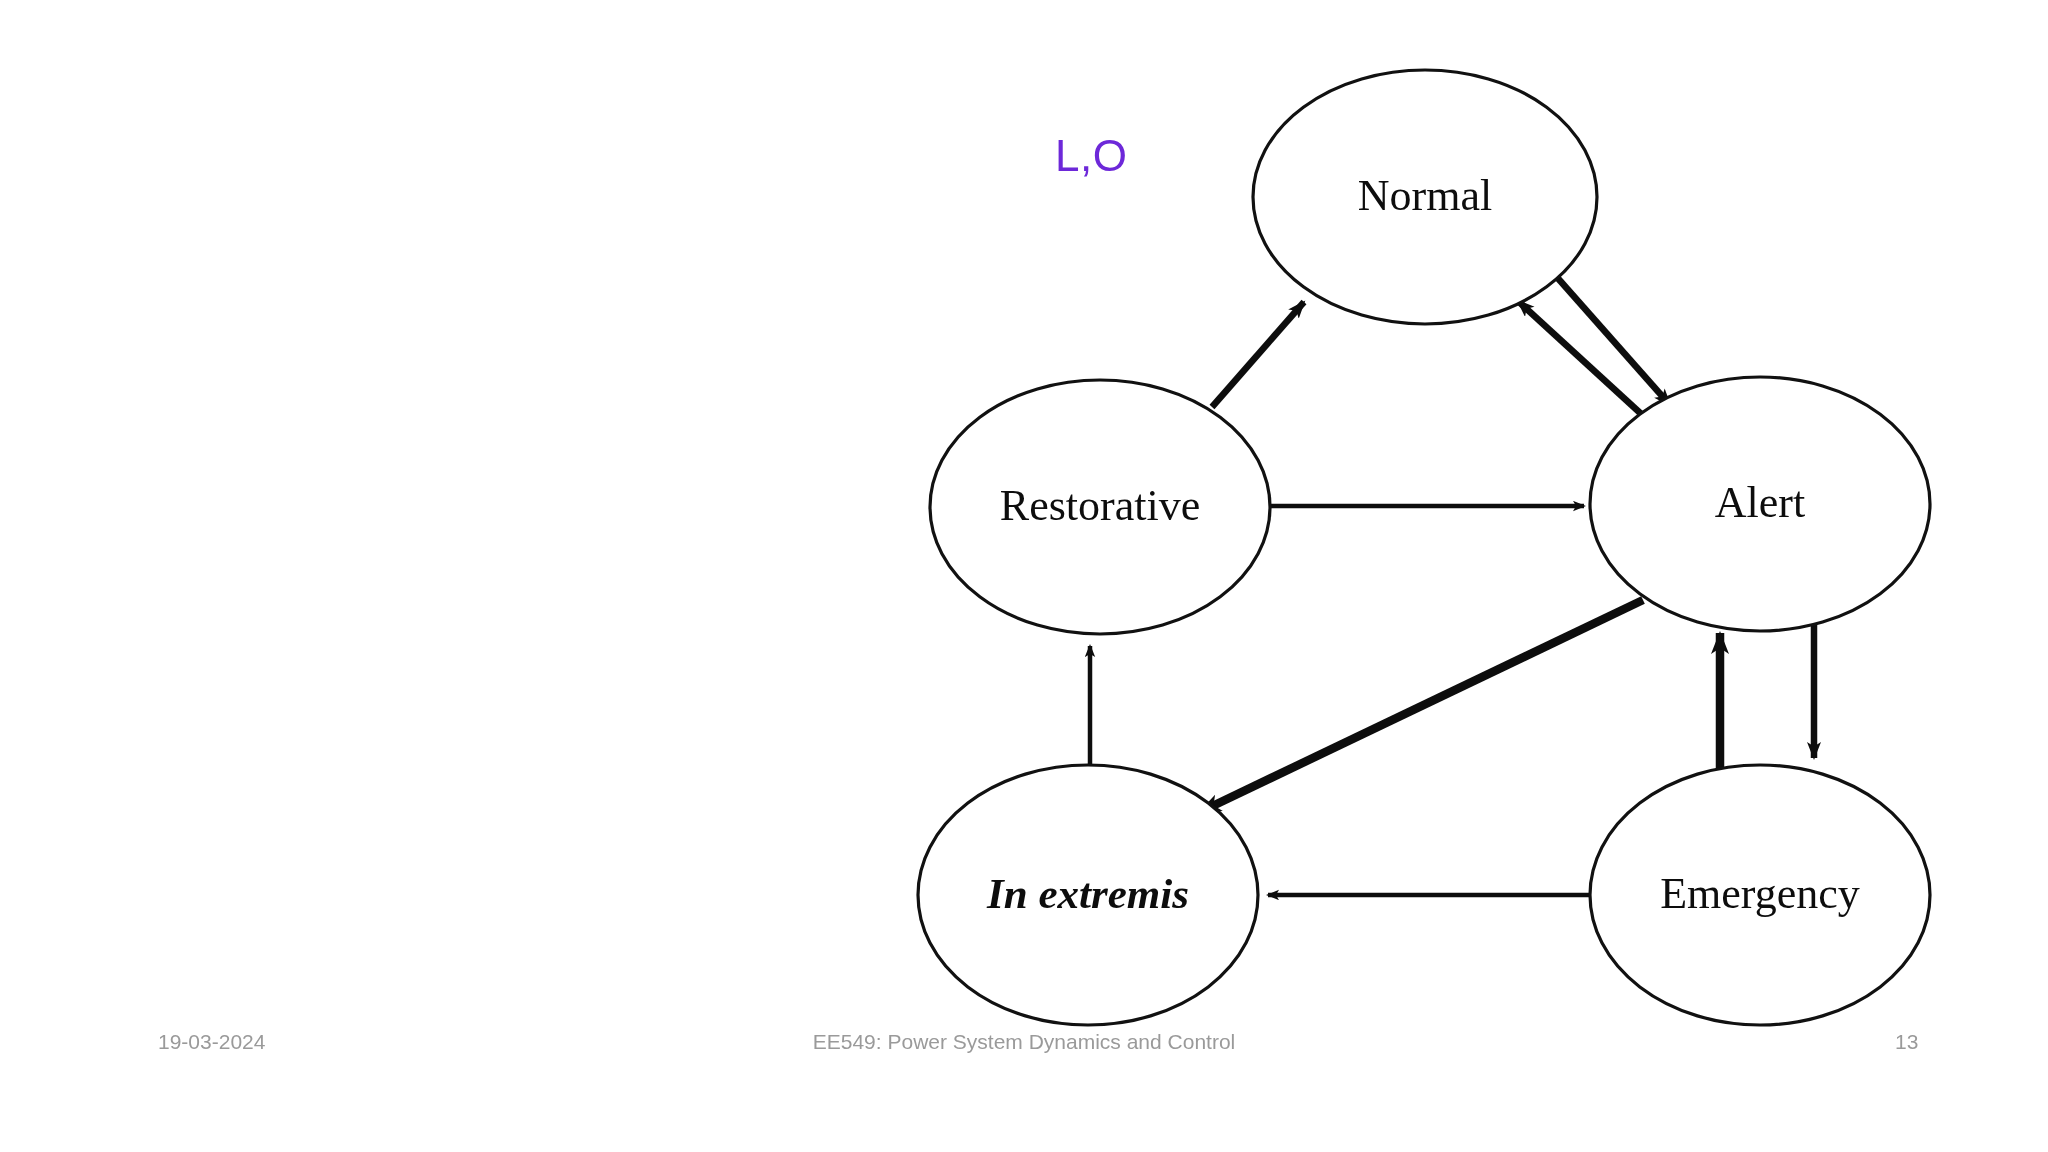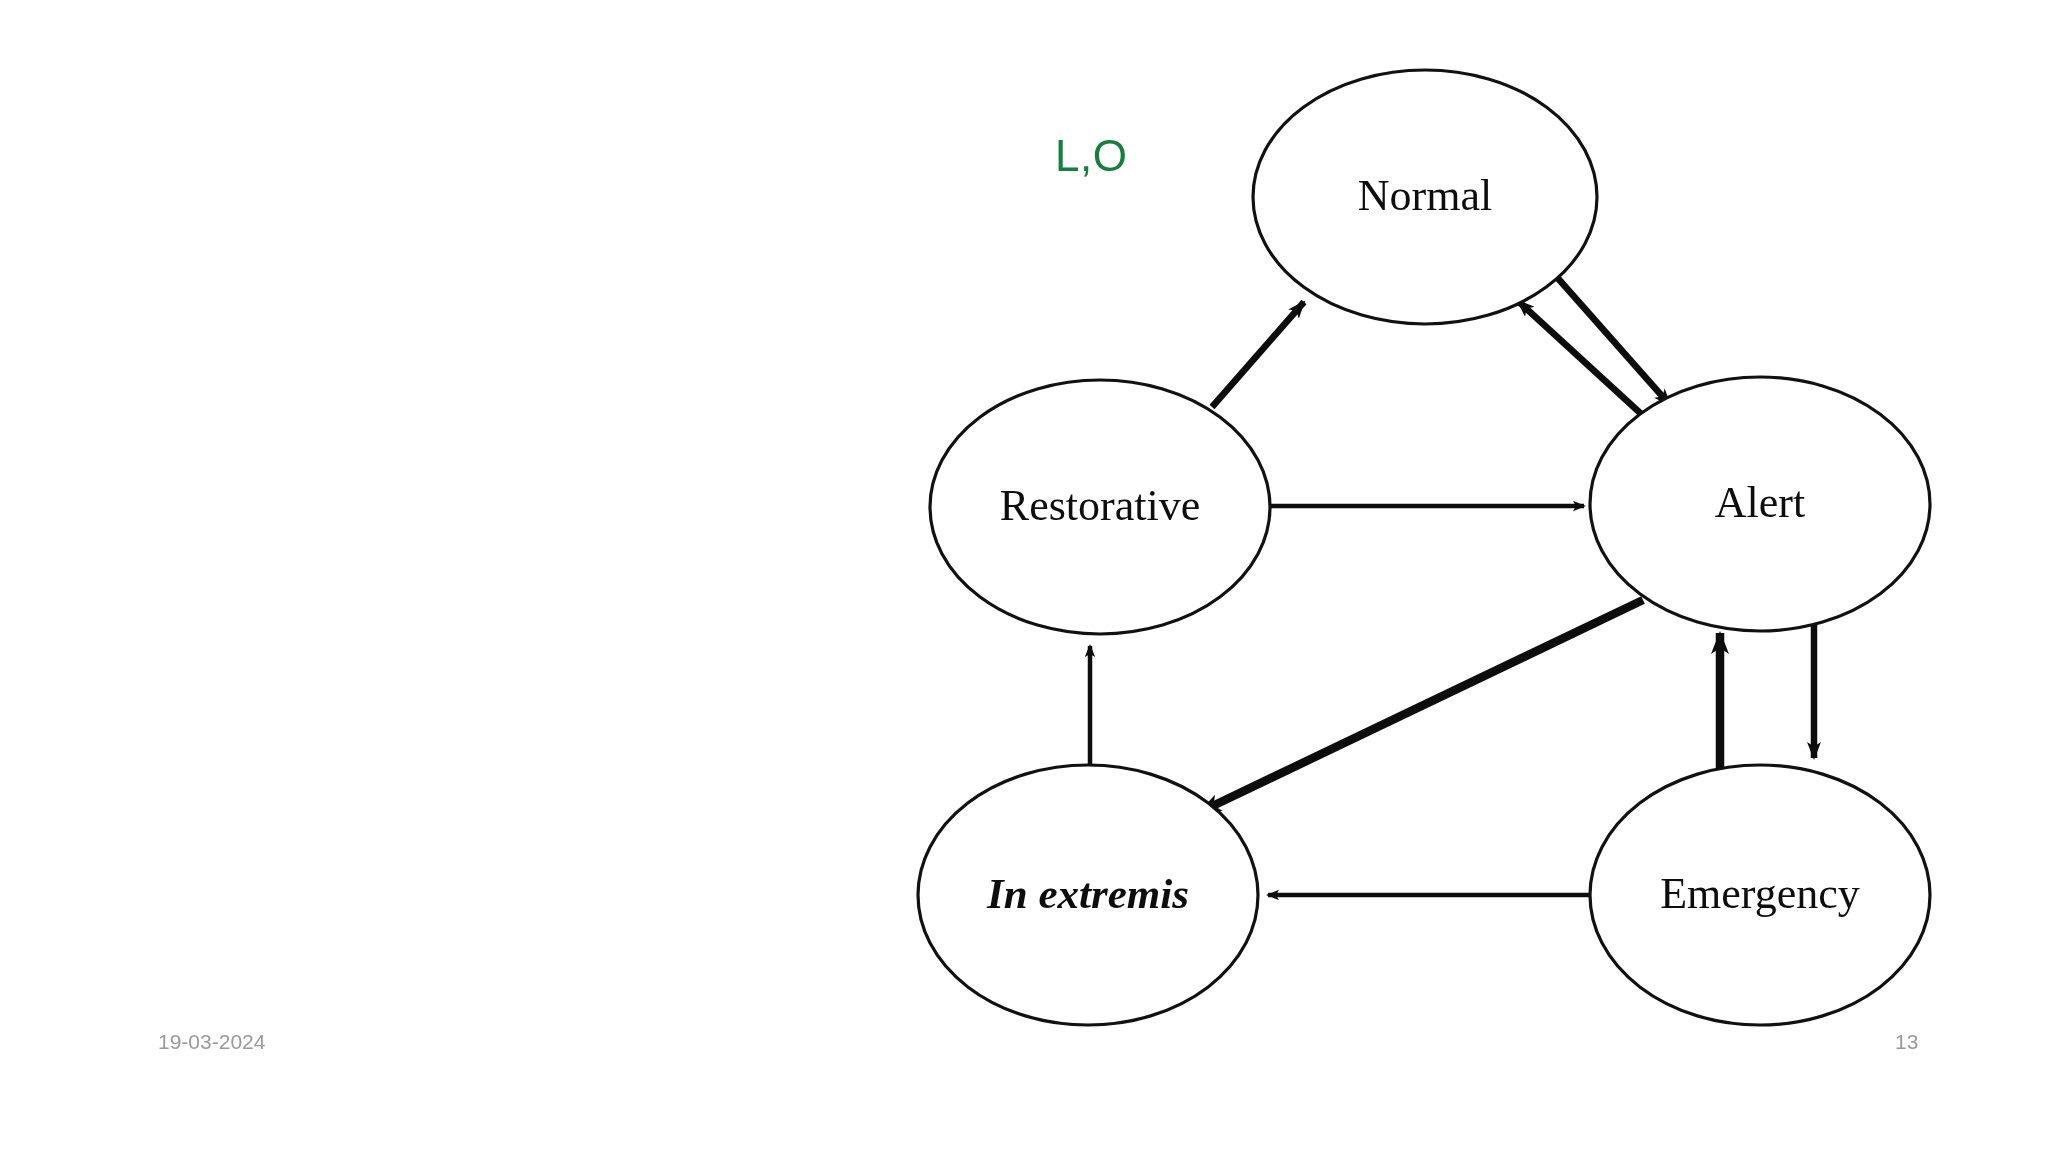--- a/index.html
+++ b/index.html
@@ -66,21 +66,21 @@
   .edge-thin { stroke-width: 4.5; }
   .edge-med  { stroke-width: 6.5; }
   .edge-thick{ stroke-width: 8.5; }
   .arrow-head { fill: #0d0d0d; stroke: none; }
 
   #lo-label {
     position: absolute;
     left: 1055px;
     top: 131px;
     font-size: 44px;
-    color: #15803d;
+    color: #6d28d9;
     font-family: "Liberation Sans", sans-serif;
     white-space: nowrap;
     letter-spacing: 0.5px;
   }
 
   #footer {
     position: absolute;
     left: 0;
     top: 1030px;
     width: 2048px;
@@ -179,16 +179,17 @@
         <text class="node-label" x="880" y="876">Emergency</text>
       </g>
 
     </svg>
   </div>
 
   <div id="lo-label">L,O</div>
 
   <div id="footer">
     <div class="footer-text" id="footer-date">19-03-2024</div>
+    <div class="footer-text" id="footer-center">EE549: Power System Dynamics and Control</div>
     <div class="footer-text" id="footer-page">13</div>
   </div>
 
 </div>
 
 </body></html>

